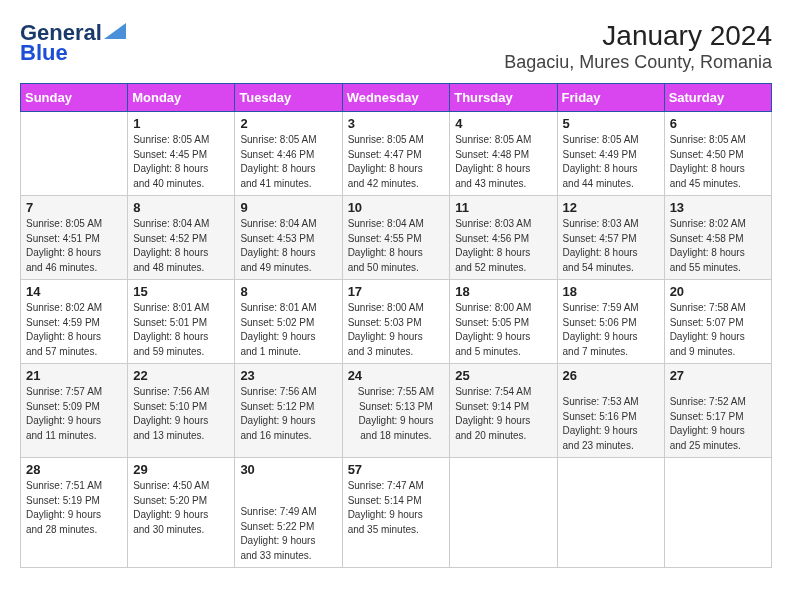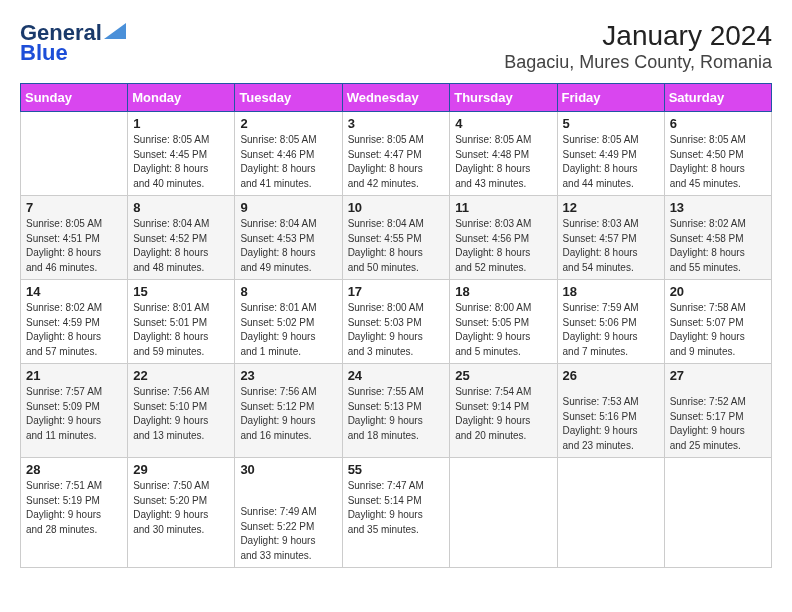--- a/index.html
+++ b/index.html
@@ -270,21 +270,21 @@
         </td>
         <td>
           <span class="day-number">23</span>
           <div class="day-info" style="white-space: pre-line;">Sunrise: 7:56 AM
 Sunset: 5:12 PM
 Daylight: 9 hours
 and 16 minutes.</div>
         </td>
         <td>
           <span class="day-number">24</span>
-          <div class="day-info" style="white-space: pre-line;">Sunrise: 7:55 AM
+          <div class="day-info" style="white-space: pre-line; text-align: center;">Sunrise: 7:55 AM
 Sunset: 5:13 PM
 Daylight: 9 hours
 and 18 minutes.</div>
         </td>
         <td>
           <span class="day-number">25</span>
           <div class="day-info" style="white-space: pre-line;">Sunrise: 7:54 AM
 Sunset: 9:14 PM
 Daylight: 9 hours
 and 20 minutes.</div>
@@ -307,34 +307,34 @@
       <tr>
         <td>
           <span class="day-number">28</span>
           <div class="day-info" style="white-space: pre-line;">Sunrise: 7:51 AM
 Sunset: 5:19 PM
 Daylight: 9 hours
 and 28 minutes.</div>
         </td>
         <td>
           <span class="day-number">29</span>
-          <div class="day-info" style="white-space: pre-line;">Sunrise: 7:50 AM
+          <div class="day-info" style="white-space: pre-line;">Sunrise: 4:50 AM
 Sunset: 5:20 PM
 Daylight: 9 hours
 and 30 minutes.</div>
         </td>
         <td>
           <span class="day-number">30</span>
           <div class="day-info" style="white-space: pre-line; margin-top: 28px;">Sunrise: 7:49 AM
 Sunset: 5:22 PM
 Daylight: 9 hours
 and 33 minutes.</div>
         </td>
         <td>
-          <span class="day-number">55</span>
+          <span class="day-number">57</span>
           <div class="day-info" style="white-space: pre-line;">Sunrise: 7:47 AM
 Sunset: 5:14 PM
 Daylight: 9 hours
 and 35 minutes.</div>
         </td>
         <td class="empty-cell"></td>
         <td class="empty-cell"></td>
         <td class="empty-cell"></td>
       </tr>
     </tbody>

